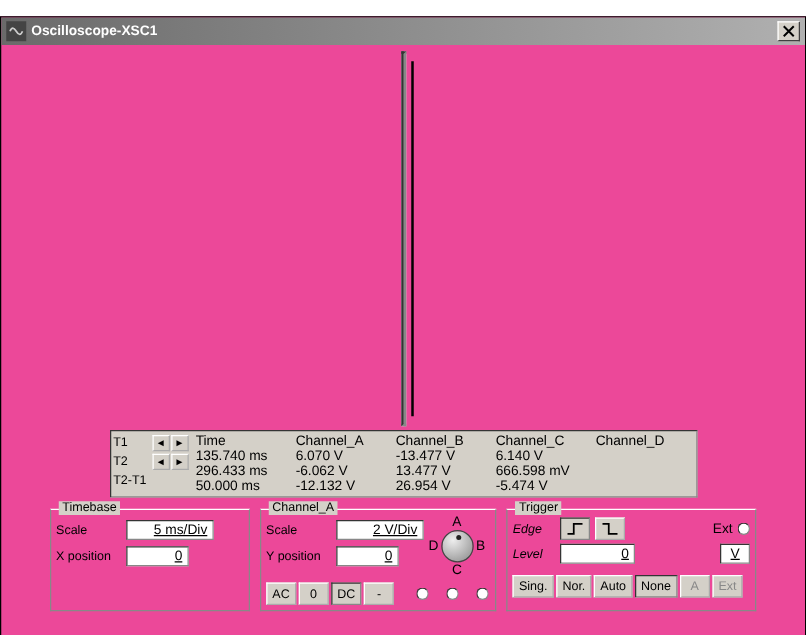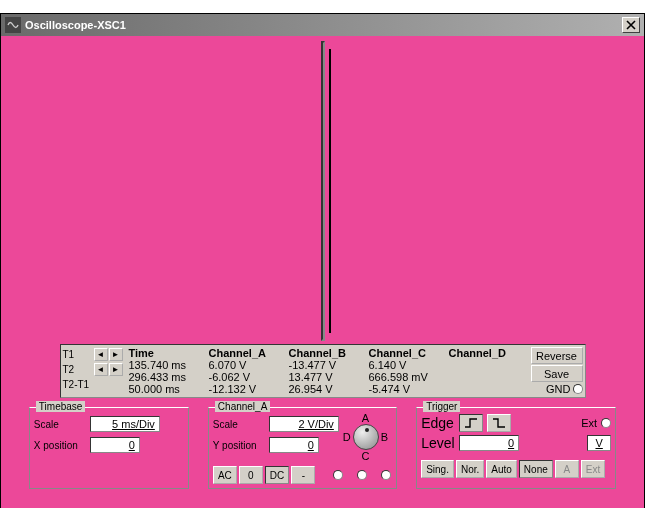--- a/index.html
+++ b/index.html
@@ -18,26 +18,26 @@
   .tick { stroke: #000; stroke-width: 1; }
   .wave { fill: none; stroke: #666; stroke-width: 1.2; }
   .wave-sq { fill: none; stroke: #000; stroke-width: 1.5; }
   .readout-panel { background: #d4d0c8; border: 1px inset #888; padding: 2px; display: flex; gap: 4px; }
   .cursor-ctrls { display: flex; flex-direction: column; gap: 1px; }
   .cursor-row { height: 14px; display: flex; align-items: center; gap: 1px; }
   .cursor-lbl { width: 30px; font-size: 10px; }
   .arrow-btn { width: 14px; height: 13px; background: #d4d0c8; border: 1px outset #fff; display: flex; align-items: center; justify-content: center; font-size: 8px; cursor: pointer; }
   .readout-table { flex: 1; display: grid; grid-template-columns: 80px 80px 80px 80px 80px; font-size: 10px; }
   .readout-table div { padding: 0 2px; white-space: nowrap; }
-  .readout-hdr { font-weight: bold; }
+  .readout-hdr { font-weight: normal; }
   .side-btns { display: flex; flex-direction: column; gap: 1px; align-items: flex-end; }
   .btn3d { background: #d4d0c8; border: 1px outset #fff; padding: 1px 6px; cursor: pointer; height: 17px; display: inline-flex; align-items: center; justify-content: center; }
   .gnd-row { display: flex; align-items: center; gap: 2px; font-size: 10px; }
   .radio-dot { width: 10px; height: 10px; border: 1px inset #888; border-radius: 50%; background: #fff; }
-  .lower-panel { display: flex; gap: 19px; }
+  .lower-panel { display: flex; gap: 8px; }
   .group { border: 1px solid #888; border-top-color: #fff; padding: 4px 4px 4px 4px; position: relative; margin-top: 6px; }
   .group-title { position: absolute; top: -7px; left: 6px; background: #d4d0c8; padding: 0 3px; font-size: 10px; }
   .timebase-group { width: 160px; }
   .channel-group { flex: 1; }
   .trigger-group { width: 200px; }
   .field-row { display: flex; align-items: center; gap: 4px; margin: 3px 0; height: 18px; }
   .field-lbl { width: 52px; font-size: 10px; }
   .num-input { background: #fff; border: 1px inset #888; padding: 1px 4px; height: 16px; text-align: right; text-decoration: underline; }
   .num-input.w70 { width: 70px; }
   .num-input.w50 { width: 50px; }
@@ -45,21 +45,21 @@
   .btn-row { display: flex; gap: 2px; margin-top: 4px; }
   .small-btn { background: #d4d0c8; border: 1px outset #fff; padding: 1px 4px; cursor: pointer; font-size: 10px; height: 18px; min-width: 24px; display: inline-flex; align-items: center; justify-content: center; }
   .small-btn.pressed { border: 1px inset #888; }
   .dial-wrap { display: flex; flex-direction: column; align-items: center; margin: 0 4px; font-size: 9px; }
   .dial-row { display: flex; align-items: center; gap: 2px; }
   .dial { width: 26px; height: 26px; background: radial-gradient(circle at 35% 30%, #eee, #888); border: 1px solid #444; border-radius: 50%; position: relative; cursor: pointer; }
   .dial::after { content: ''; position: absolute; width: 4px; height: 4px; background: #222; border-radius: 50%; top: 3px; left: 11px; }
   .channel-top { display: flex; align-items: flex-start; }
   .channel-left { flex: 1; }
   .trig-row { display: flex; align-items: center; gap: 4px; height: 18px; margin: 2px 0; }
-  .trig-lbl { width: 34px; font-size: 14px; }
+  .trig-lbl { width: 34px; font-size: 10px; font-style: italic; }
   .extra-icon { display:inline-block; }
 </style>
 </head>
 <body>
 
 <div class="window">
 
   <div class="titlebar">
     <span class="titlebar-icon">
       <svg width="12" height="12" viewBox="0 0 12 12">
@@ -165,28 +165,20 @@
         <div>-6.062 V</div>
         <div>13.477 V</div>
         <div>666.598 mV</div>
         <div></div>
         <div>50.000 ms</div>
         <div>-12.132 V</div>
         <div>26.954 V</div>
         <div>-5.474 V</div>
         <div></div>
       </div>
-      <div class="side-btns">
-        <span class="btn3d" style="width:52px">Reverse</span>
-        <span class="btn3d" style="width:52px">Save</span>
-        <div class="gnd-row">
-          <span>GND</span>
-          <span class="radio-dot"></span>
-        </div>
-      </div>
     </div>
 
     <div class="lower-panel">
 
       <div class="group timebase-group">
         <span class="group-title">Timebase</span>
         <div class="field-row">
           <span class="field-lbl">Scale</span>
           <span class="num-input w70">5 ms/Div</span>
         </div>

